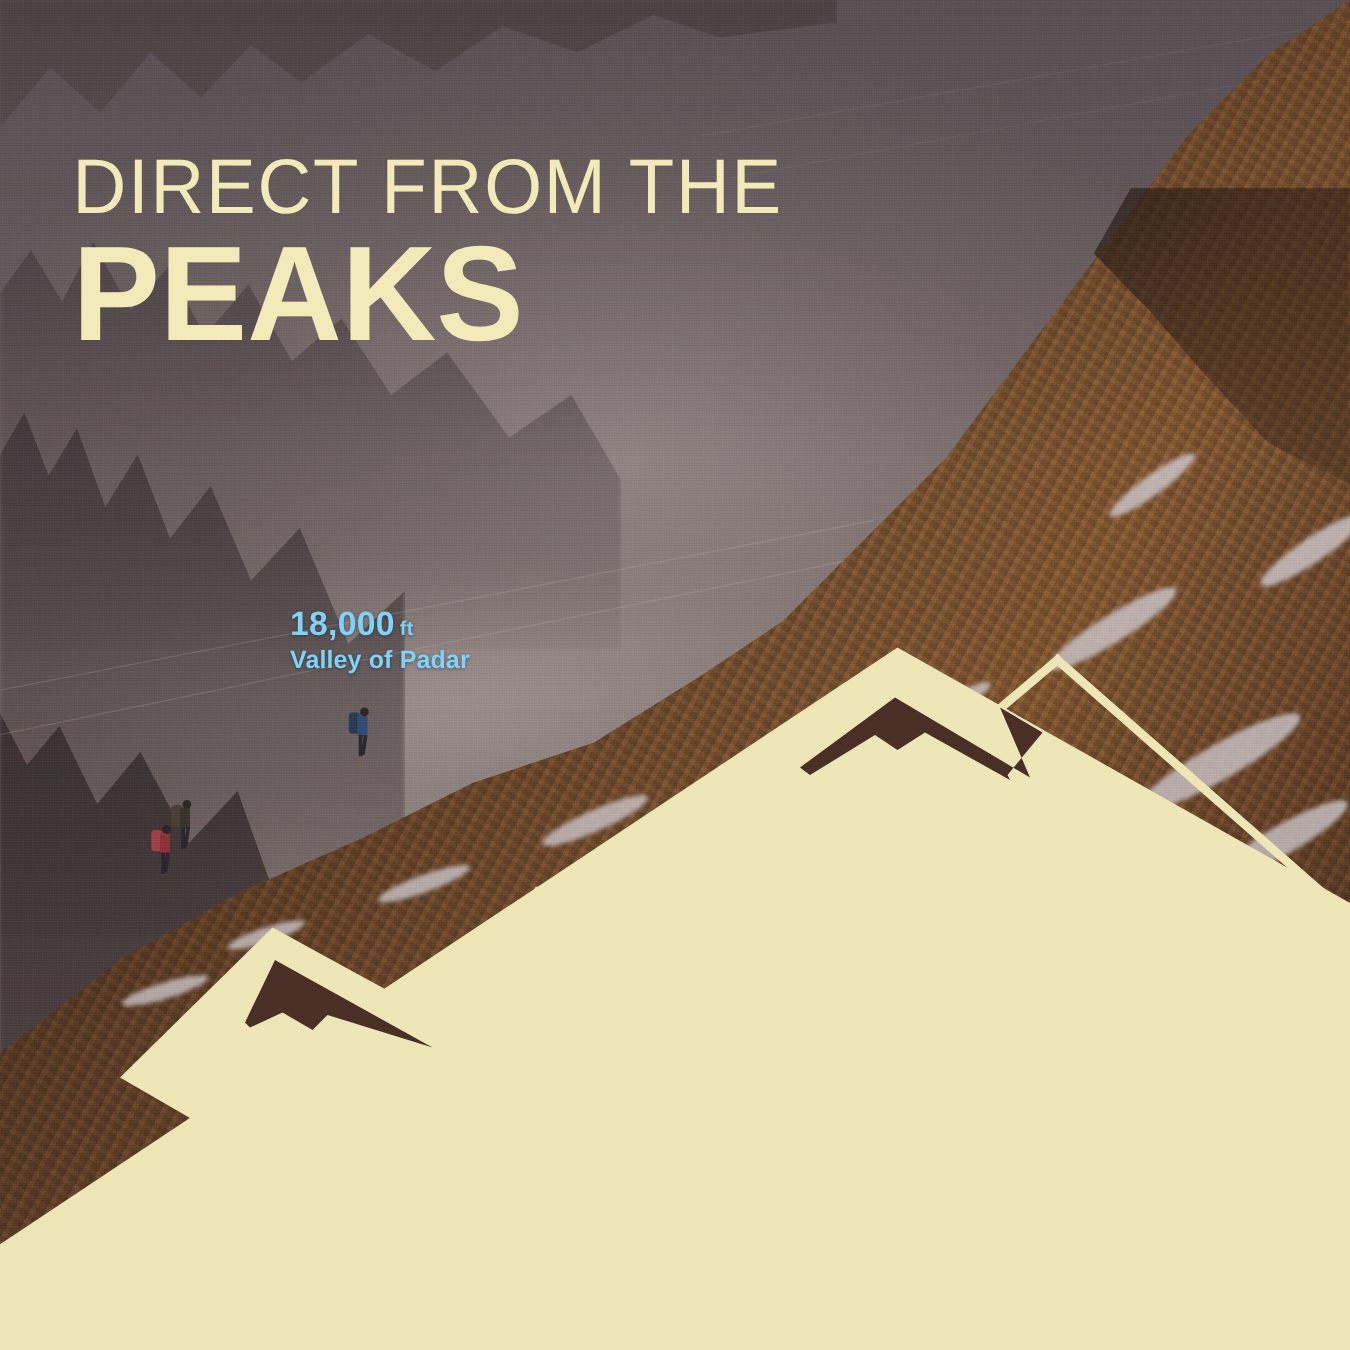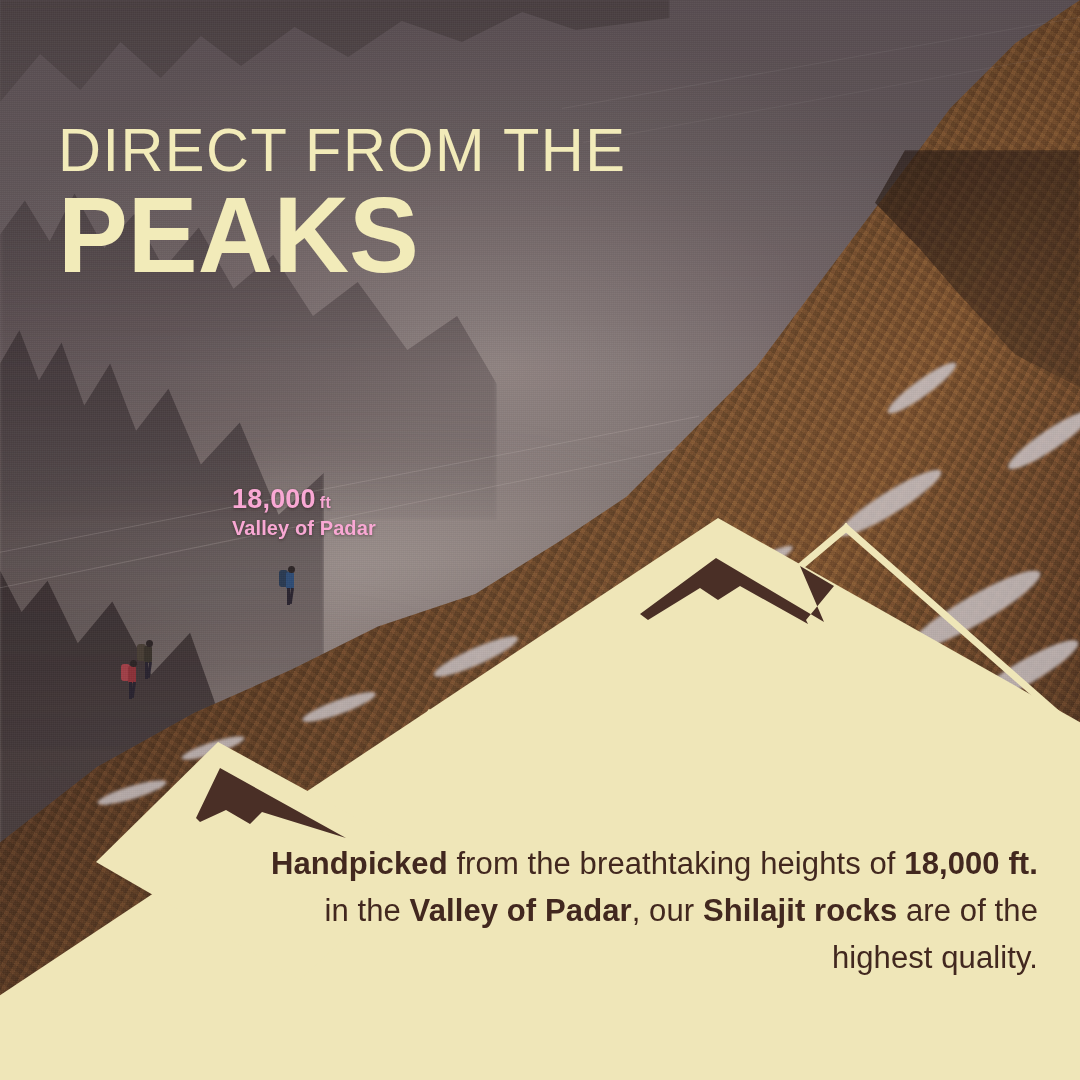--- a/index.html
+++ b/index.html
@@ -190,21 +190,21 @@
     margin-top: 4px;
     white-space: nowrap;
   }
 
   
   .altitude {
     position: absolute;
     left: 232px;
     top: 486px;
     z-index: 6;
-    color: #f9a8d4;
+    color: #7dd3fc;
     text-shadow: 0 1px 3px rgba(30,20,18,0.45);
   }
   .alt-top {
     font-size: 27px;
     font-weight: 800;
     letter-spacing: 0.2px;
     line-height: 1;
     white-space: nowrap;
   }
   .alt-top .unit {
@@ -346,15 +346,14 @@
         <path d="M 218 742 L 430 858 L 300 980 L 96 862 Z" fill="#efe6b8"></path>
 
         <path d="M 716 558 L 824 622 L 800 566 L 834 586 L 806 620 L 808 624
                  L 740 586 L 718 600 L 700 588 L 648 620 L 640 614 Z" fill="#4a2f26"></path>
 
         <path d="M 220 768 L 346 838 L 262 812 L 250 824 L 226 810 L 200 822 L 196 818 Z" fill="#4a2f26"></path>
       </g>
     </svg>
   </div>
 
-  <div class="blurb"><b>Handpicked</b><span> from the breathtaking heights of </span><b>18,000 ft.</b><span> in the </span><b>Valley of Padar</b><span>, our </span><b>Shilajit rocks</b><span> are of the highest quality.</span></div>
 
 </div>
 
 </body></html>

